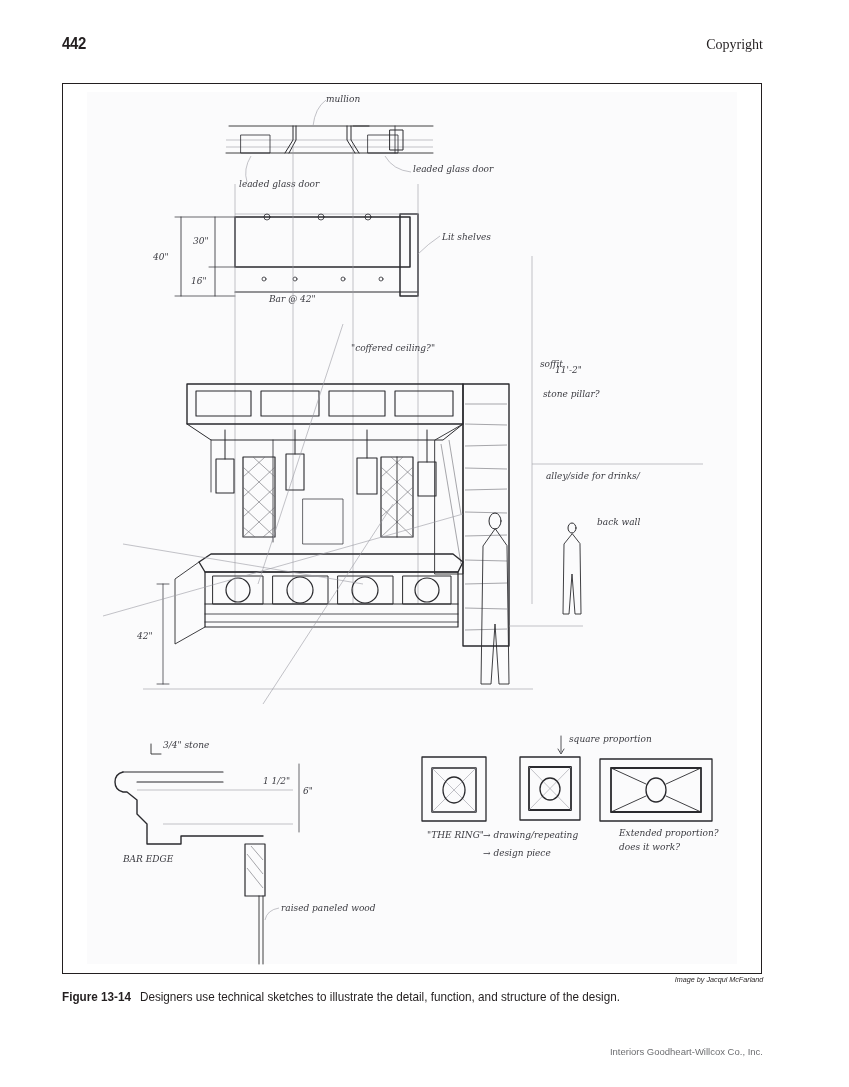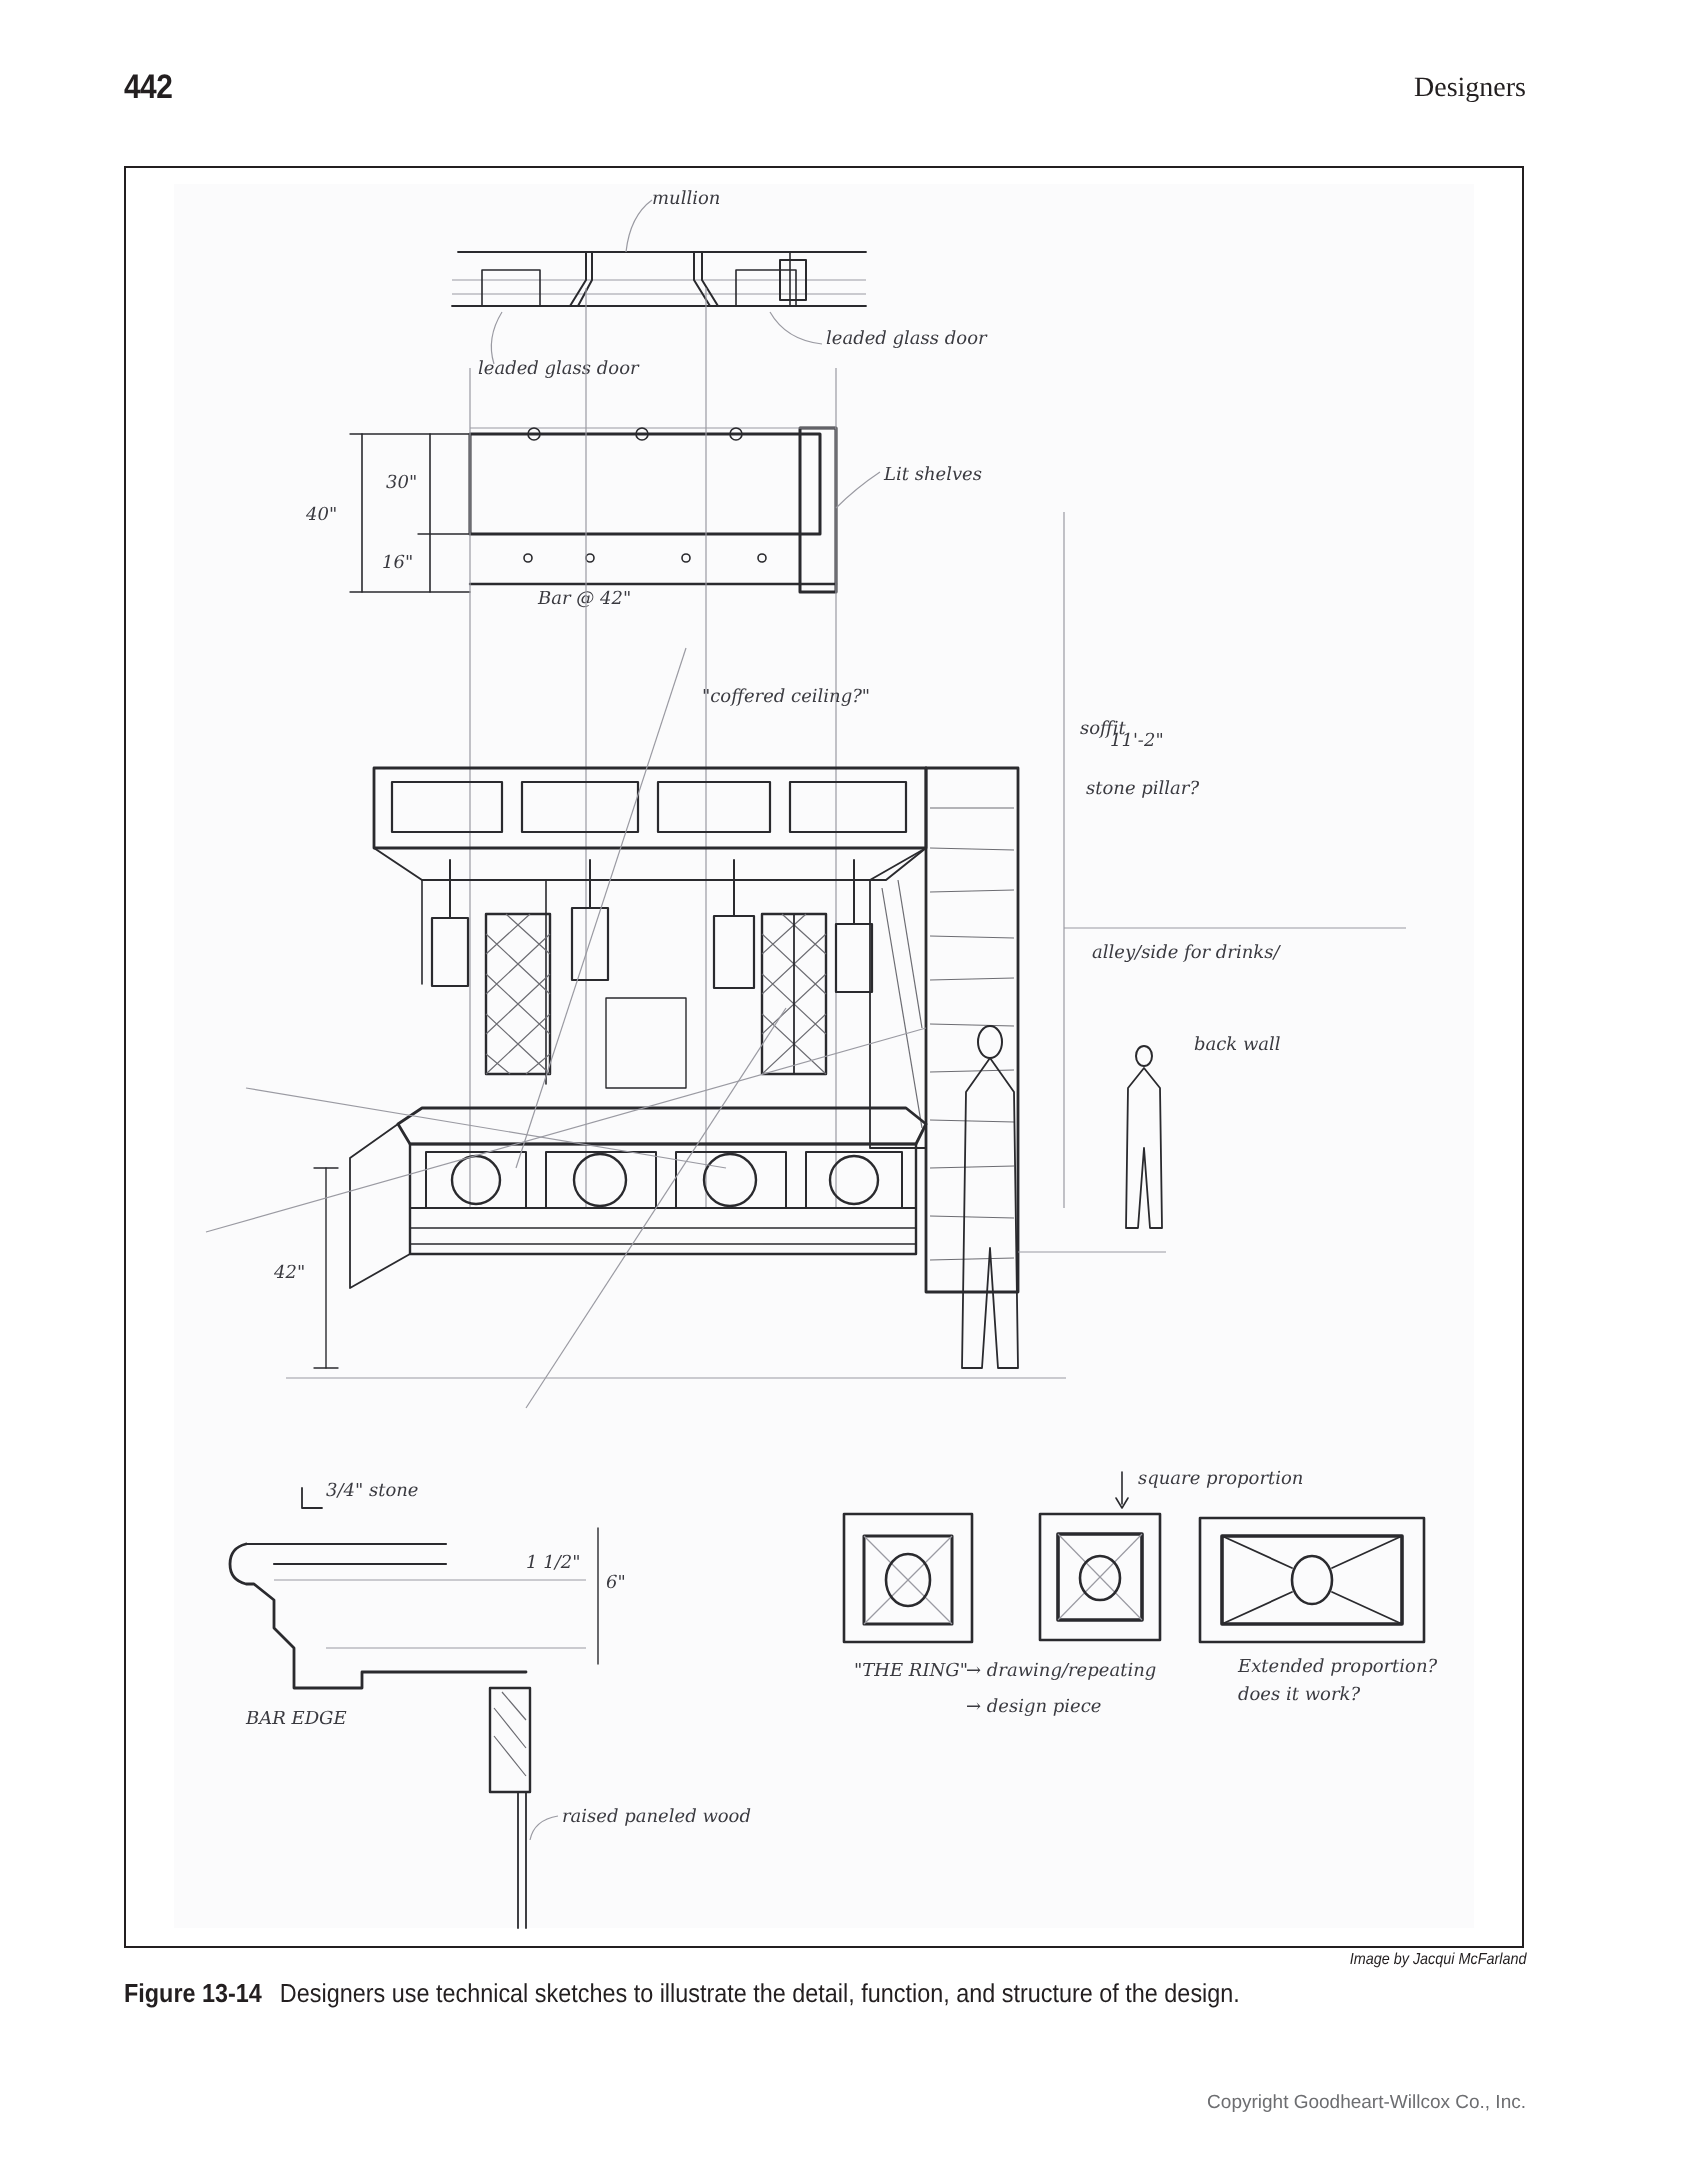--- a/index.html
+++ b/index.html
@@ -15,21 +15,21 @@
   .copyright{position:absolute;right:86px;top:1046px;font-family:"Liberation Sans",sans-serif;font-size:9.5px;color:#6d6e71;}
   .ink{stroke:#2a2a2e;fill:none;stroke-linecap:round;stroke-linejoin:round;}
   .faint{stroke:#9a9aa2;fill:none;stroke-width:0.6;}
   .hatch{stroke:#6c6c72;fill:none;stroke-width:0.6;}
   .note{font-family:"DejaVu Serif",serif;font-style:italic;font-size:9px;fill:#3a3a40;}
 </style>
 </head>
 <body>
 
 <div class="page-number">442</div>
-<div class="running-head">Designers</div>
+<div class="running-head">Copyright</div>
 
 <div class="figure-frame">
   <div class="sketch-paper"></div>
   <svg class="sketch-svg" viewBox="0 0 698 889" xmlns="http://www.w3.org/2000/svg">
 
     <g>
       <line class="ink" x1="166" y1="42" x2="306" y2="42" stroke-width="0.9"></line>
       <line class="ink" x1="290" y1="42" x2="370" y2="42" stroke-width="0.9"></line>
       <line class="ink" x1="163" y1="69" x2="370" y2="69" stroke-width="0.9"></line>
       <line class="faint" x1="163" y1="63" x2="370" y2="63"></line>
@@ -229,13 +229,13 @@
       <text class="note" x="556" y="752">Extended proportion?</text>
       <text class="note" x="556" y="766">does it work?</text>
     </g>
   </svg>
 </div>
 
 <div class="credit">Image by Jacqui McFarland</div>
 <div class="caption">
   <span class="caption-label">Figure 13-14</span><span>Designers use technical sketches to illustrate the detail, function, and structure of the design.</span>
 </div>
-<div class="copyright">Copyright Goodheart-Willcox Co., Inc.</div>
+<div class="copyright">Interiors Goodheart-Willcox Co., Inc.</div>
 
 </body></html>

